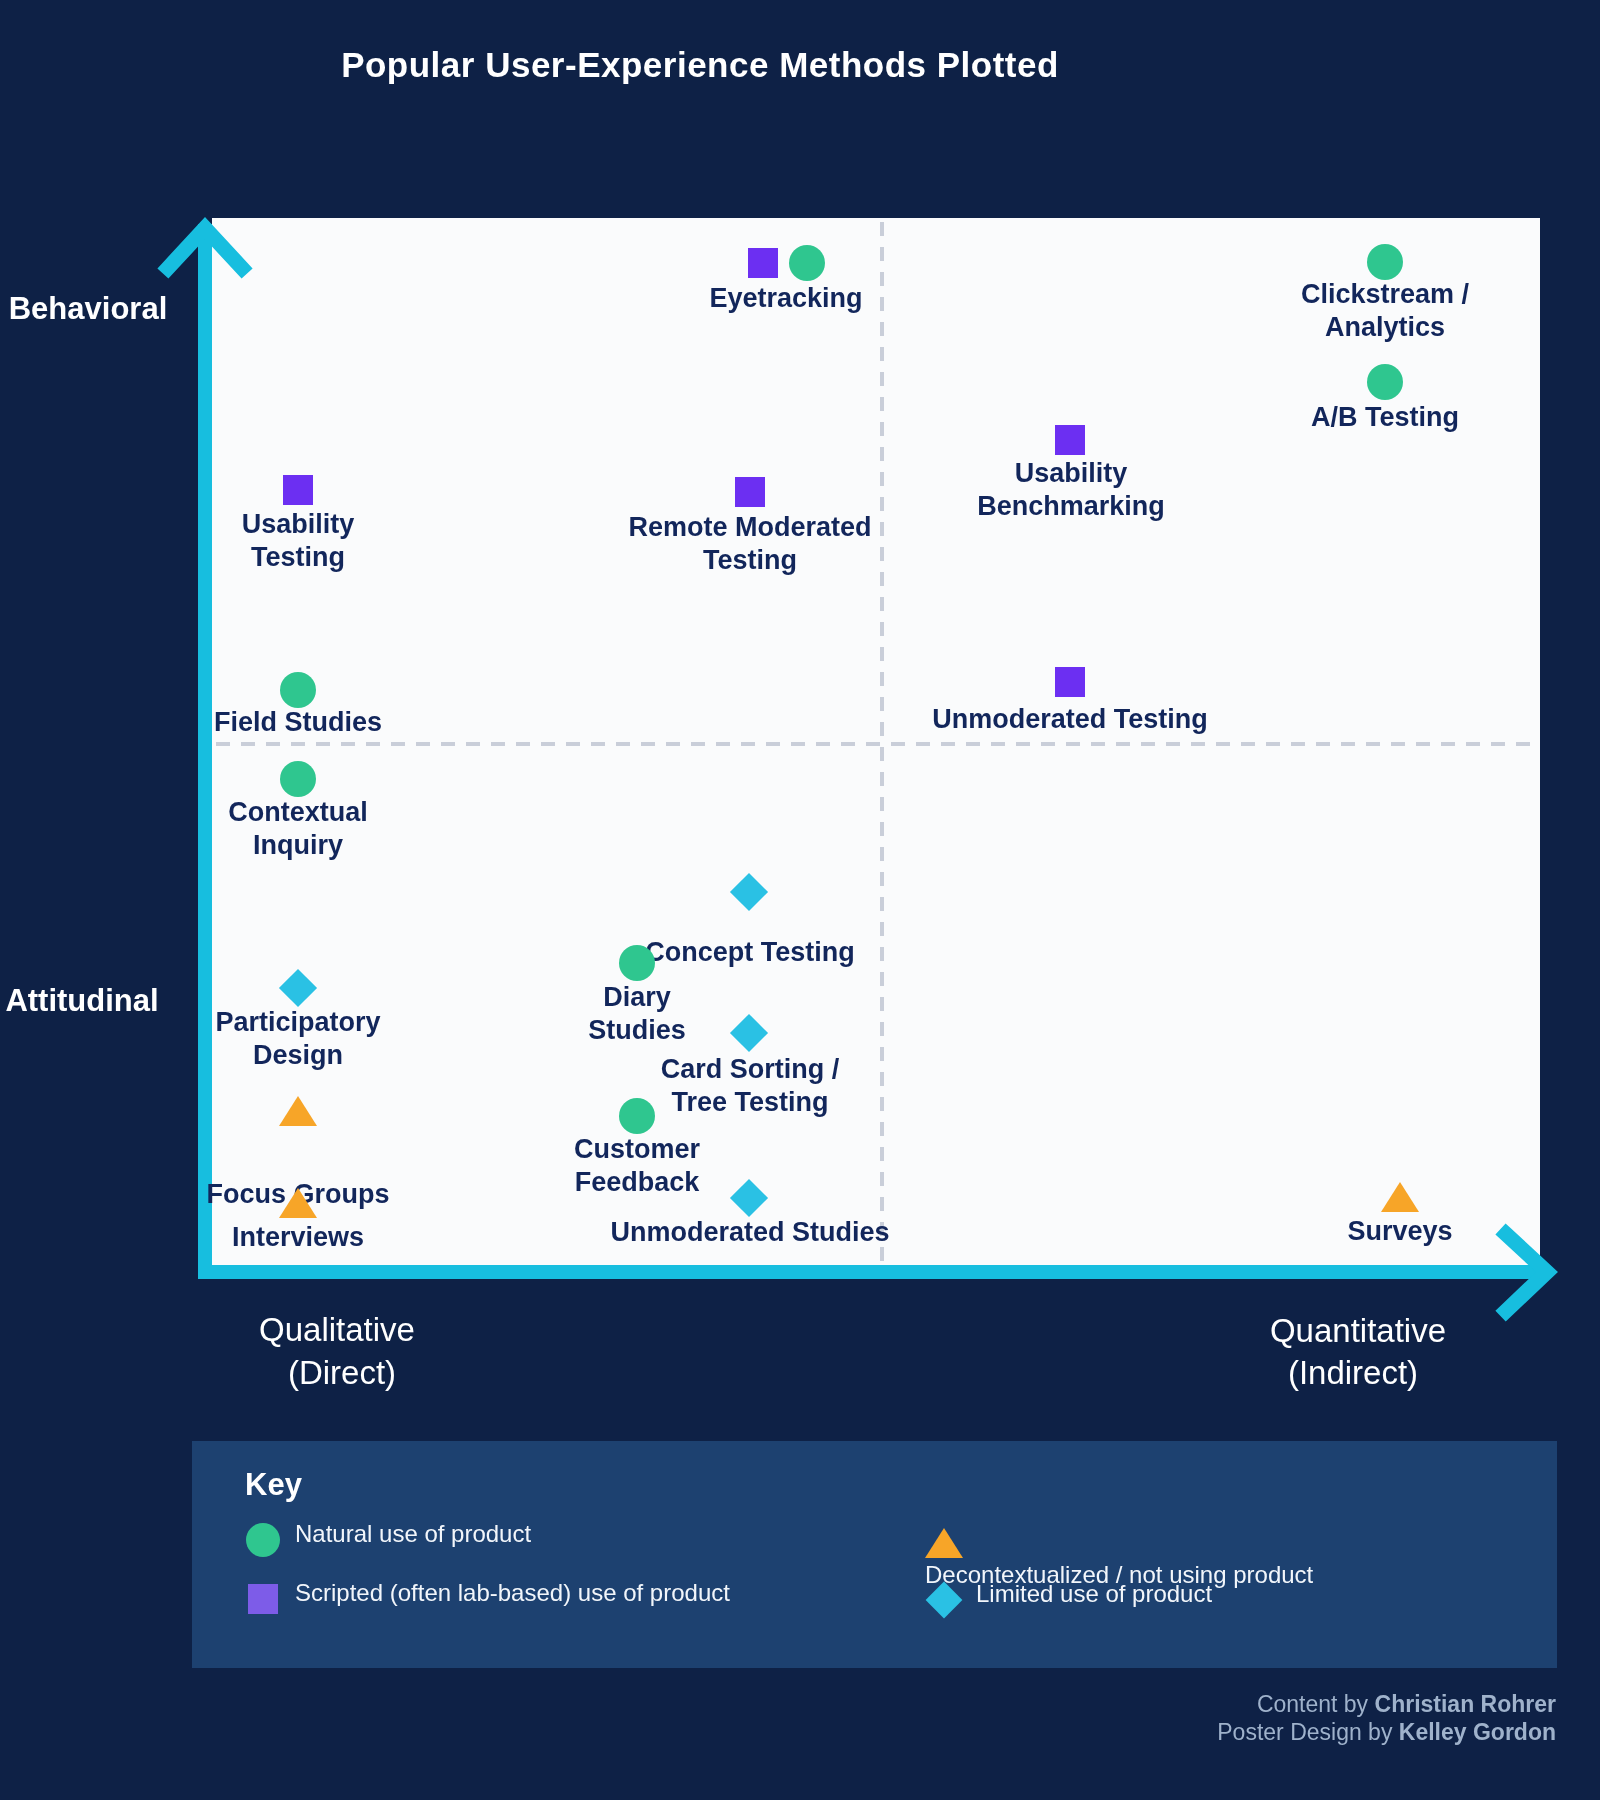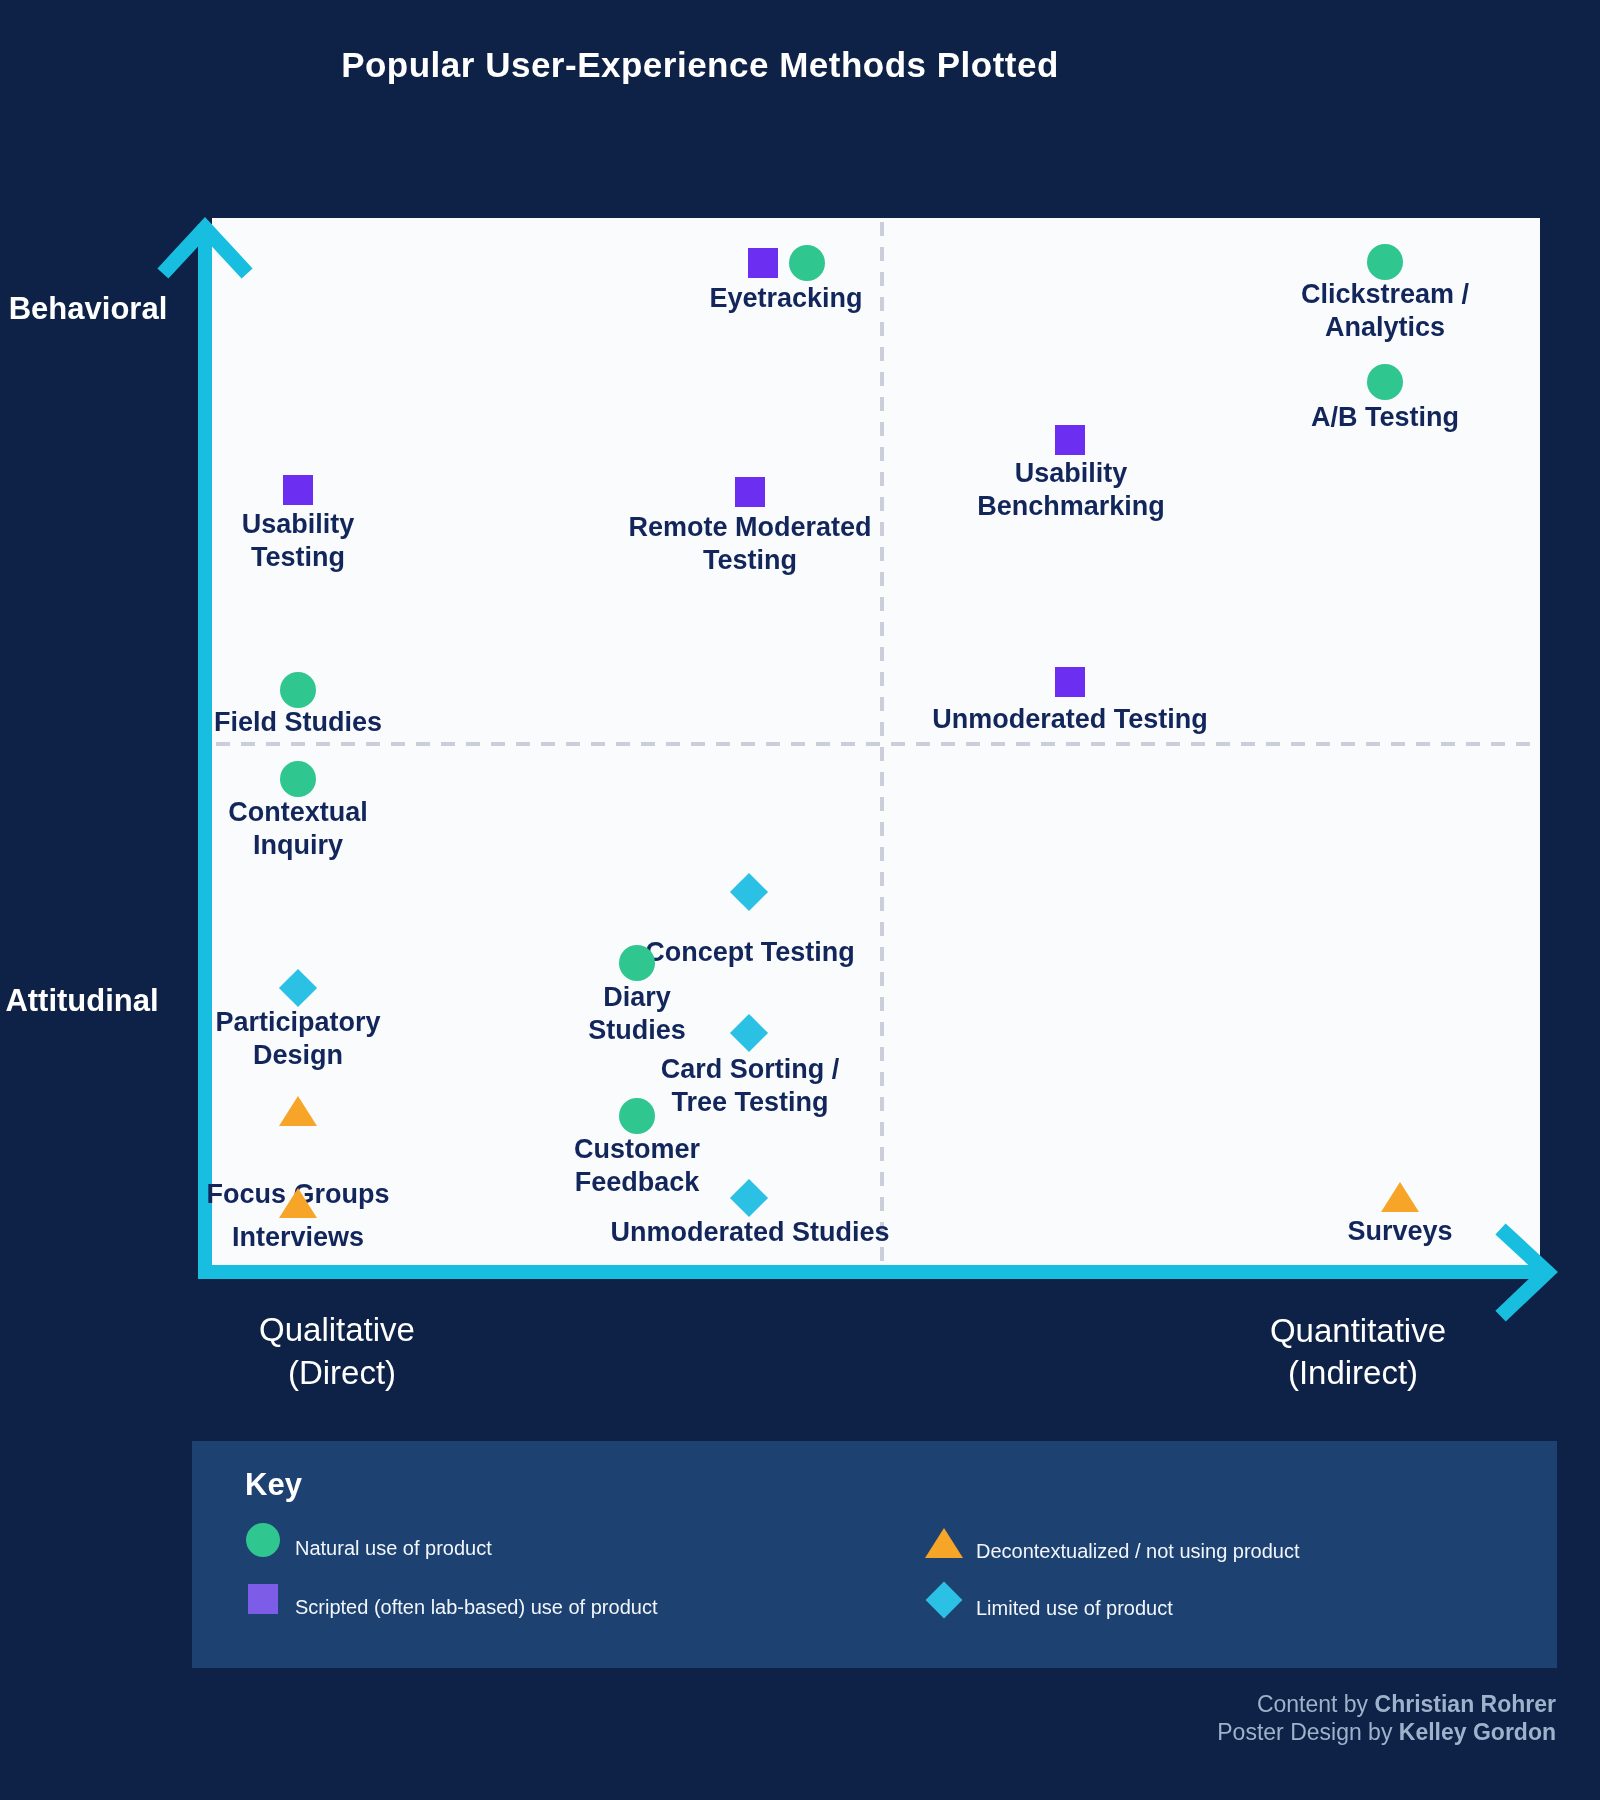--- a/index.html
+++ b/index.html
@@ -39,30 +39,30 @@
   .m-square{width:30px;height:30px;background:var(--purple);}
   .m-diamond{width:27px;height:27px;background:var(--diamond);transform:translate(-50%,-50%) rotate(45deg);}
   .m-triangle{width:0;height:0;border-left:19px solid transparent;border-right:19px solid transparent;
     border-bottom:30px solid var(--orange);background:none;}
   .pt-label{
     position:absolute;transform:translate(-50%,-50%);text-align:center;white-space:nowrap;
     color:var(--labelnavy);font-weight:700;font-size:27px;line-height:33px;
   }
   .key-panel{position:absolute;left:192px;top:1441px;width:1365px;height:227px;background:var(--keybg);}
   .key-title{position:absolute;left:53px;top:26px;color:#ffffff;font-weight:700;font-size:31px;}
-  .key-item{position:absolute;display:flex;align-items:flex-end;height:40px;color:#f2f6fb;font-size:20px;}
+  .key-item{position:absolute;display:flex;align-items:flex-start;height:40px;color:#f2f6fb;font-size:24px;}
   .key-item .kbox{width:38px;height:40px;position:relative;margin-right:13px;flex:0 0 38px;}
   .key-item .kbox .marker{left:19px;top:20px;}
   .k-circle{width:34px;height:34px;border-radius:50%;background:var(--green);}
   .k-square{width:30px;height:30px;background:var(--keypurple);}
   .k-diamond{width:26px;height:26px;background:var(--diamond);}
   .k-triangle{border-left:19px solid transparent;border-right:19px solid transparent;border-bottom:30px solid var(--orange);}
   .ki-1{left:244px;top:1520px;}
   .ki-2{left:244px;top:1579px;}
-  .ki-3{left:925px;top:1523px;}
+  .ki-3{left:925px;top:1523px;flex-direction:column;}
   .ki-4{left:925px;top:1580px;}
   .footer{
     position:absolute;right:44px;top:1690px;text-align:right;color:var(--foot);
     font-size:23px;line-height:28px;
   }
   .footer b{font-weight:700;}
 </style>
 </head>
 <body>
 

